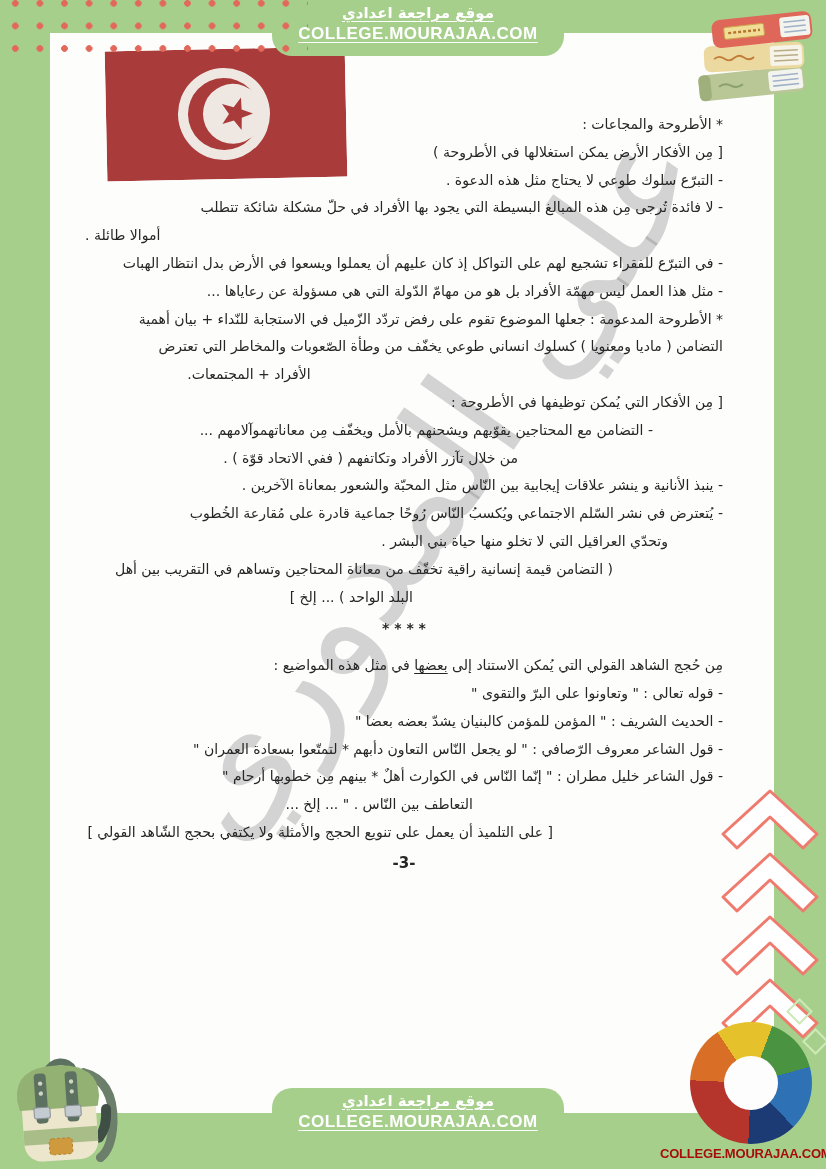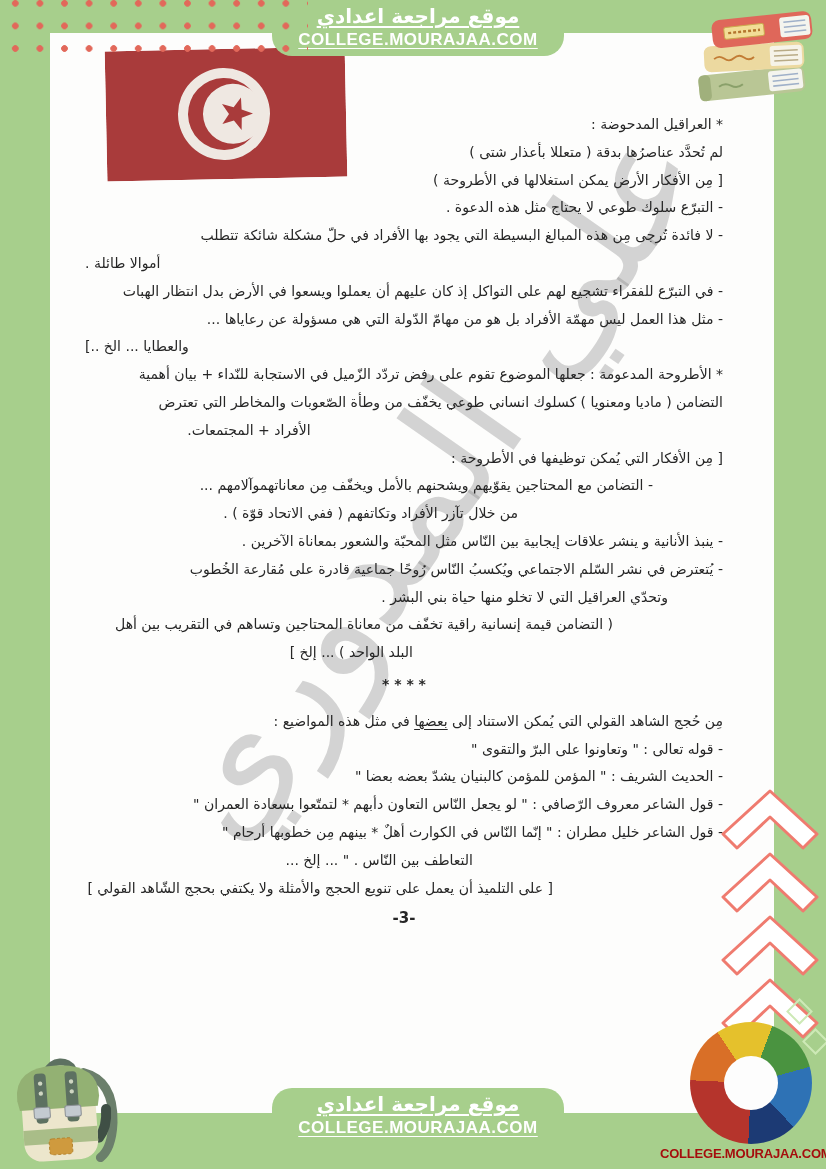--- a/index.html
+++ b/index.html
@@ -13,21 +13,21 @@
   
   .band{position:absolute;left:0;width:826px;background:#a7cf8c;z-index:4;}
   .band.top{top:0;height:33px;}
   .band.bottom{top:1113px;height:56px;}
   .tab{position:absolute;left:272px;width:292px;background:#a7cf8c;z-index:4;}
   .tab.top{top:0;height:56px;border-radius:0 0 20px 20px;}
   .tab.bottom{top:1088px;height:30px;border-radius:20px 20px 0 0;}
   .band-text{position:absolute;left:245px;width:346px;text-align:center;color:#ffffff;z-index:5;line-height:1.25;}
   .band-text.top{top:4px;}
   .band-text.bottom{top:1092px;}
-  .site-ar{display:block;font-size:20px;font-weight:bold;text-decoration:underline;text-underline-offset:3px;}
+  .site-ar{display:block;font-size:15px;font-weight:bold;text-decoration:underline;text-underline-offset:3px;}
   .site-domain{display:block;font-size:17px;font-weight:bold;letter-spacing:.5px;
     text-decoration:underline;text-underline-offset:3px;font-family:"Liberation Sans",sans-serif;}
 
   
   .dots{position:absolute;left:0;top:0;width:308px;height:62px;z-index:6;pointer-events:none;
     background-image:radial-gradient(circle,#e2685a 3px,rgba(226,104,90,0) 3.6px);
     background-size:24.6px 22.6px;background-position:3px -8px;}
 
   
   .flag{position:absolute;left:106px;top:49px;width:240px;height:130px;transform:rotate(-1.2deg);z-index:3;}
@@ -111,29 +111,27 @@
       <rect x="86" y="14" width="30" height="20" rx="3" fill="#f4f4ee"></rect>
       <path d="M90 19 h22 M90 24 h22 M90 29 h22" stroke="#9fb0c9" stroke-width="1.6" fill="none"></path>
       <rect x="30" y="18" width="40" height="12" rx="2" fill="#f2dd96" stroke="#caa94d"></rect>
       <path d="M34 24 h32" stroke="#b4762e" stroke-width="2.4" stroke-dasharray="3 2" fill="none"></path>
     </g>
   </svg>
 </div>
 
 <div class="doc">
 
-<div class="line">* العراقيل المدحوضة :</div>
-    <div class="line">لم تُحدَّد عناصرُها بدقة ( متعللا بأعذار شتى )</div>
+<div class="line">* الأطروحة والمجاعات :</div>
     <div class="line">[ مِن الأفكار الأرض يمكن استغلالها في الأطروحة  )</div>
     <div class="line">- التبرّع سلوك طوعي لا يحتاج مثل هذه الدعوة .</div>
     <div class="line">- لا فائدة تُرجى مِن هذه المبالغ البسيطة التي يجود بها الأفراد في حلّ مشكلة شائكة تتطلب</div>
     <div class="line left">أموالا طائلة .</div>
     <div class="line">- في التبرّع للفقراء تشجيع لهم على التواكل إذ كان عليهم أن يعملوا ويسعوا في الأرض بدل انتظار الهبات</div>
     <div class="line">- مثل هذا العمل ليس مهمّة الأفراد بل هو من مهامّ الدّولة التي هي مسؤولة عن رعاياها ...</div>
-    <div class="line left">والعطايا ... الخ ..]</div>
     <div class="line">* الأطروحة المدعومة : جعلها الموضوع تقوم  على رفض تردّد الزّميل في الاستجابة للنّداء + بيان أهمية</div>
     <div class="line">التضامن ( ماديا ومعنويا ) كسلوك انساني طوعي يخفّف من وطأة الصّعوبات والمخاطر التي تعترض</div>
     <div class="line" style="padding-left: 0px; padding-right: 310px; text-align: center;">الأفراد + المجتمعات.</div>
     <div class="line">[ مِن الأفكار التي يُمكن توظيفها في الأطروحة :</div>
     <div class="line" style="padding-left: 0px; padding-right: 70px;">- التضامن مع المحتاجين يقوّيهم ويشحنهم بالأمل ويخفّف مِن معاناتهموآلامهم ...</div>
     <div class="line" style="padding-left: 0px; padding-right: 205px;">من خلال تآزر الأفراد وتكاتفهم ( ففي الاتحاد قوّة ) .</div>
     <div class="line">- ينبذ الأنانية و ينشر علاقات إيجابية بين النّاس مثل المحبّة والشعور بمعاناة الآخرين .</div>
     <div class="line">- يُتعترض في نشر السّلم الاجتماعي ويُكسبُ النّاس رُوحًا جماعية قادرة على مُقارعة الخُطوب</div>
     <div class="line" style="padding-left: 0px; padding-right: 55px;">وتحدّي العراقيل التي لا تخلو منها حياة بني البشر .</div>
     <div class="line" style="padding-left: 0px; padding-right: 110px;">( التضامن  قيمة إنسانية راقية تخفّف من معاناة المحتاجين وتساهم في التقريب بين أهل</div>

